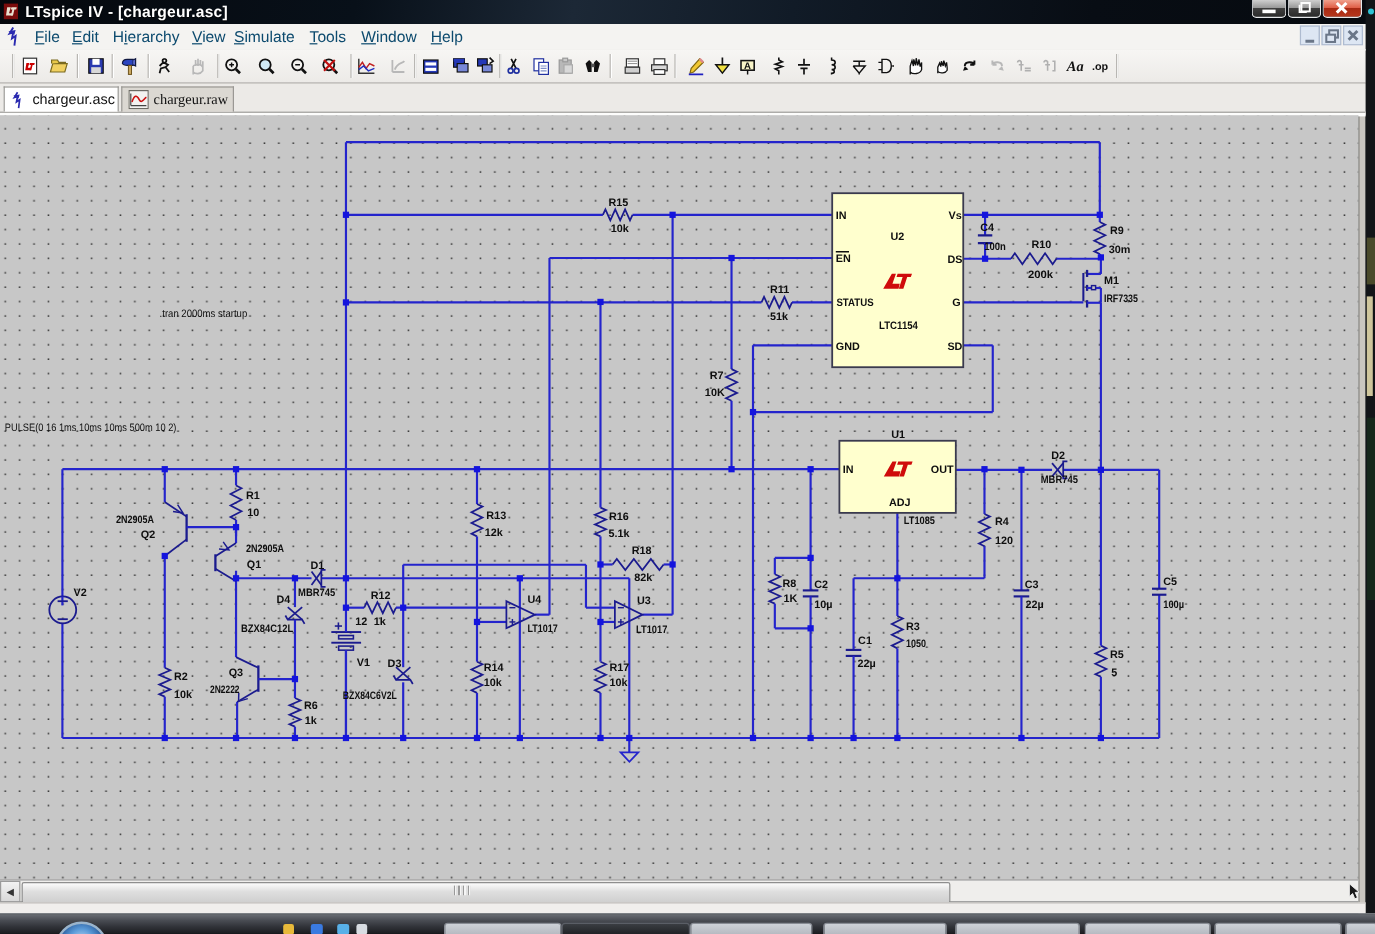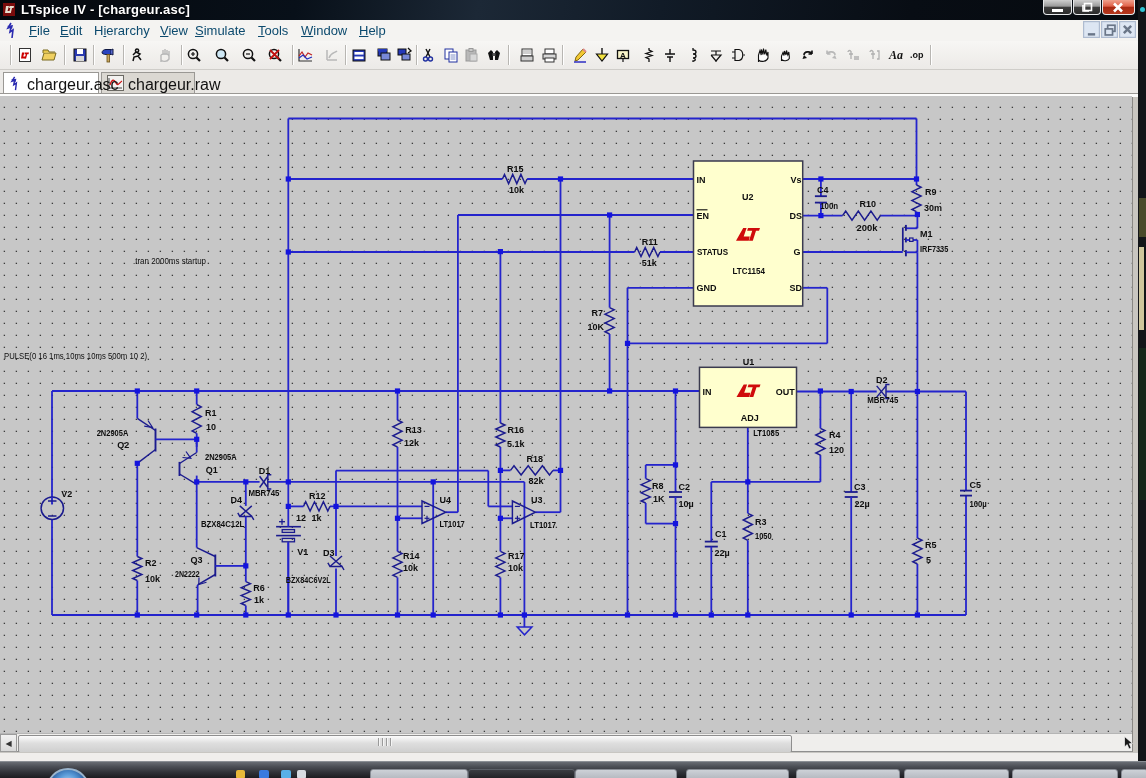--- a/index.html
+++ b/index.html
@@ -13,23 +13,23 @@
 #btnmin{left:1043px;width:29px;background:linear-gradient(#cfcfcf 0%,#9a9a9a 45%,#3f3f3f 50%,#2a2a2a 100%);}
 #btnmax{left:1073px;width:28px;background:linear-gradient(#cfcfcf 0%,#9a9a9a 45%,#3f3f3f 50%,#2a2a2a 100%);}
 #btncls{left:1102px;width:33px;background:linear-gradient(#f0a08c 0%,#e06048 45%,#a82912 50%,#b5361c 100%);}
 #menubar{position:absolute;left:0;top:20px;width:1138px;height:21px;background:#f4f3f1;
  border-bottom:1px solid #d9d7d3;}
 .mi{position:absolute;top:3px;font-size:13px;color:#0c4a6e;}
 #toolbar{position:absolute;left:0;top:41px;width:1138px;height:28px;
  background:linear-gradient(#f7f6f4,#eceae7);border-bottom:1px solid #cfcdc9;}
 .sep{position:absolute;top:4px;height:20px;width:1px;background:#b8b6b2;border-right:1px solid #fff;}
 #tabbar{position:absolute;left:0;top:70px;width:1138px;height:26px;background:#eceae7;}
-.tab{position:absolute;top:2px;height:21px;box-sizing:border-box;font-size:16px;color:#111;text-align:right;}
+.tab{position:absolute;top:2px;height:21px;box-sizing:border-box;font-size:12px;color:#111;text-align:right;}
 #tab1{left:3px;width:96px;background:#fff;border:1px solid #9a9894;border-bottom:none;z-index:2;}
-#tab2{left:101px;width:94px;background:#dbd8d2;border:1px solid #9a9894;border-bottom:none;}
+#tab2{left:101px;width:94px;background:#dbd8d2;border:1px solid #9a9894;border-bottom:none;font-family:Liberation Serif, serif;}
 #tabline{position:absolute;left:0;top:23px;width:1138px;height:3px;background:#fdfdfc;border-top:1px solid #9a9894;}
 #schwrap{position:absolute;left:0;top:96px;width:1132px;height:637px;background:#c7c7c7;}
 #hscroll{position:absolute;left:0;top:733px;width:1132px;height:19px;
  background:#efeeec;border-top:1px solid #b5b5b5;border-bottom:1px solid #8f8f8f;box-sizing:border-box;}
 #thumb{position:absolute;left:18px;top:1px;width:772px;height:16px;border:1px solid #8e8e8e;
  border-radius:2px;background:linear-gradient(#fcfcfc,#dedede 45%,#cfcfcf);}
 .sbarrow{position:absolute;top:0;width:17px;height:18px;background:linear-gradient(#f2f2f2,#d8d8d8);
  border:1px solid #9b9b9b;box-sizing:border-box;color:#333;font-size:8px;text-align:center;line-height:17px;}
 #grip{position:absolute;left:378px;top:4px;width:14px;height:8px;
  background:repeating-linear-gradient(90deg,#9a9a9a 0 1px,#f5f5f5 1px 2px,#e0e0e0 2px 4px);}

